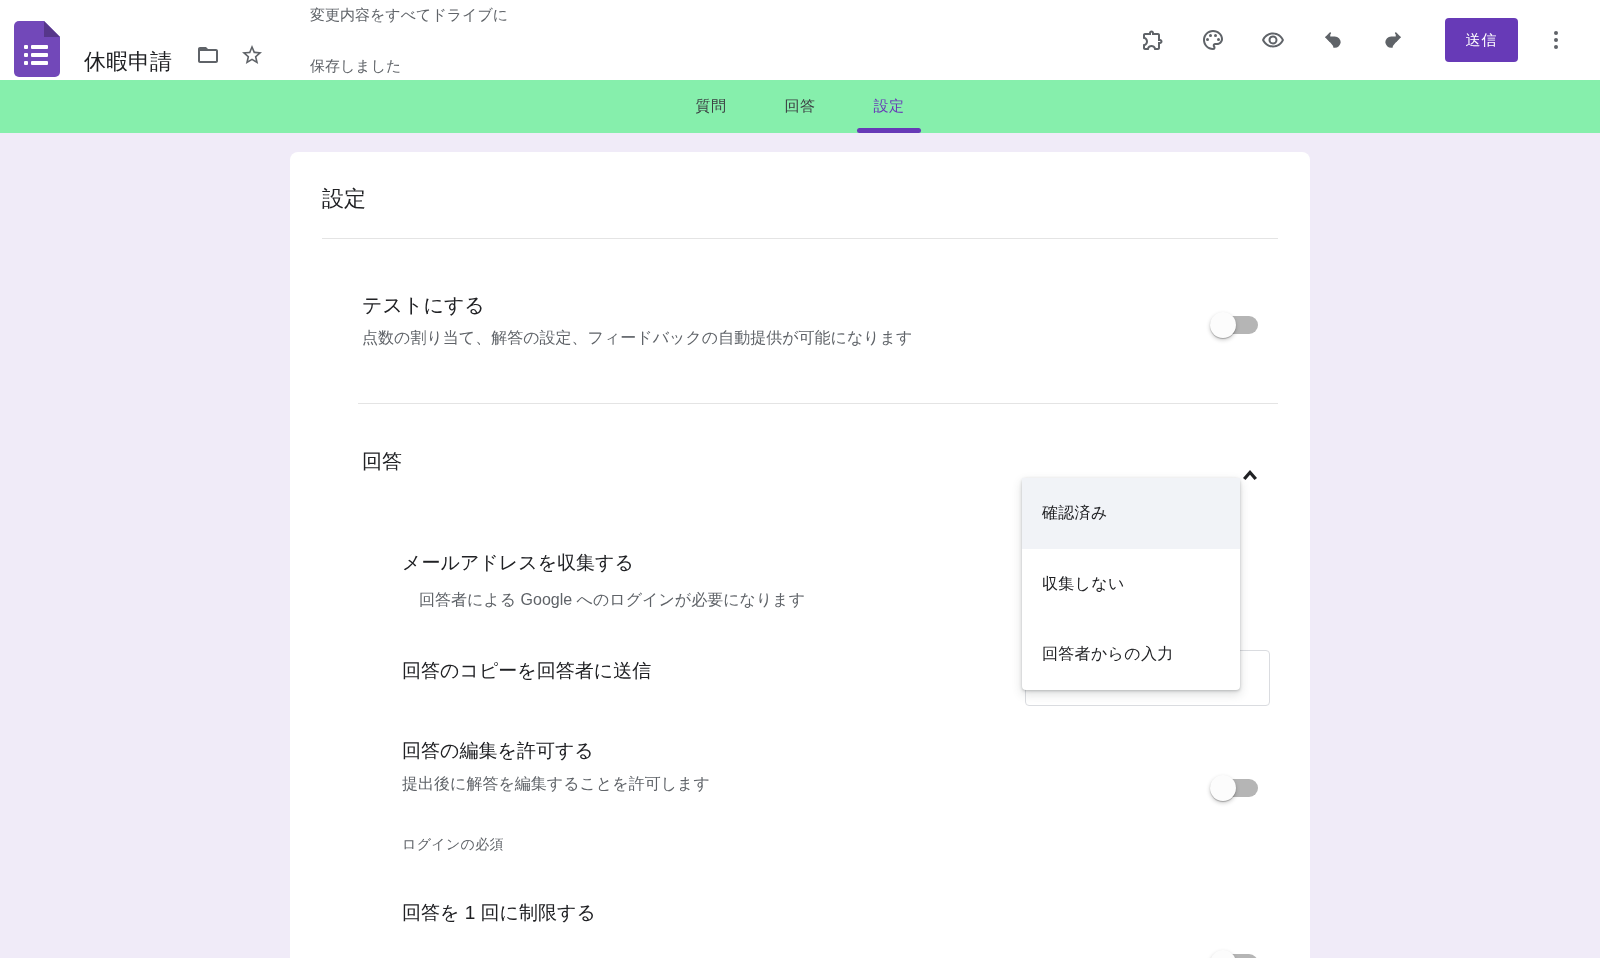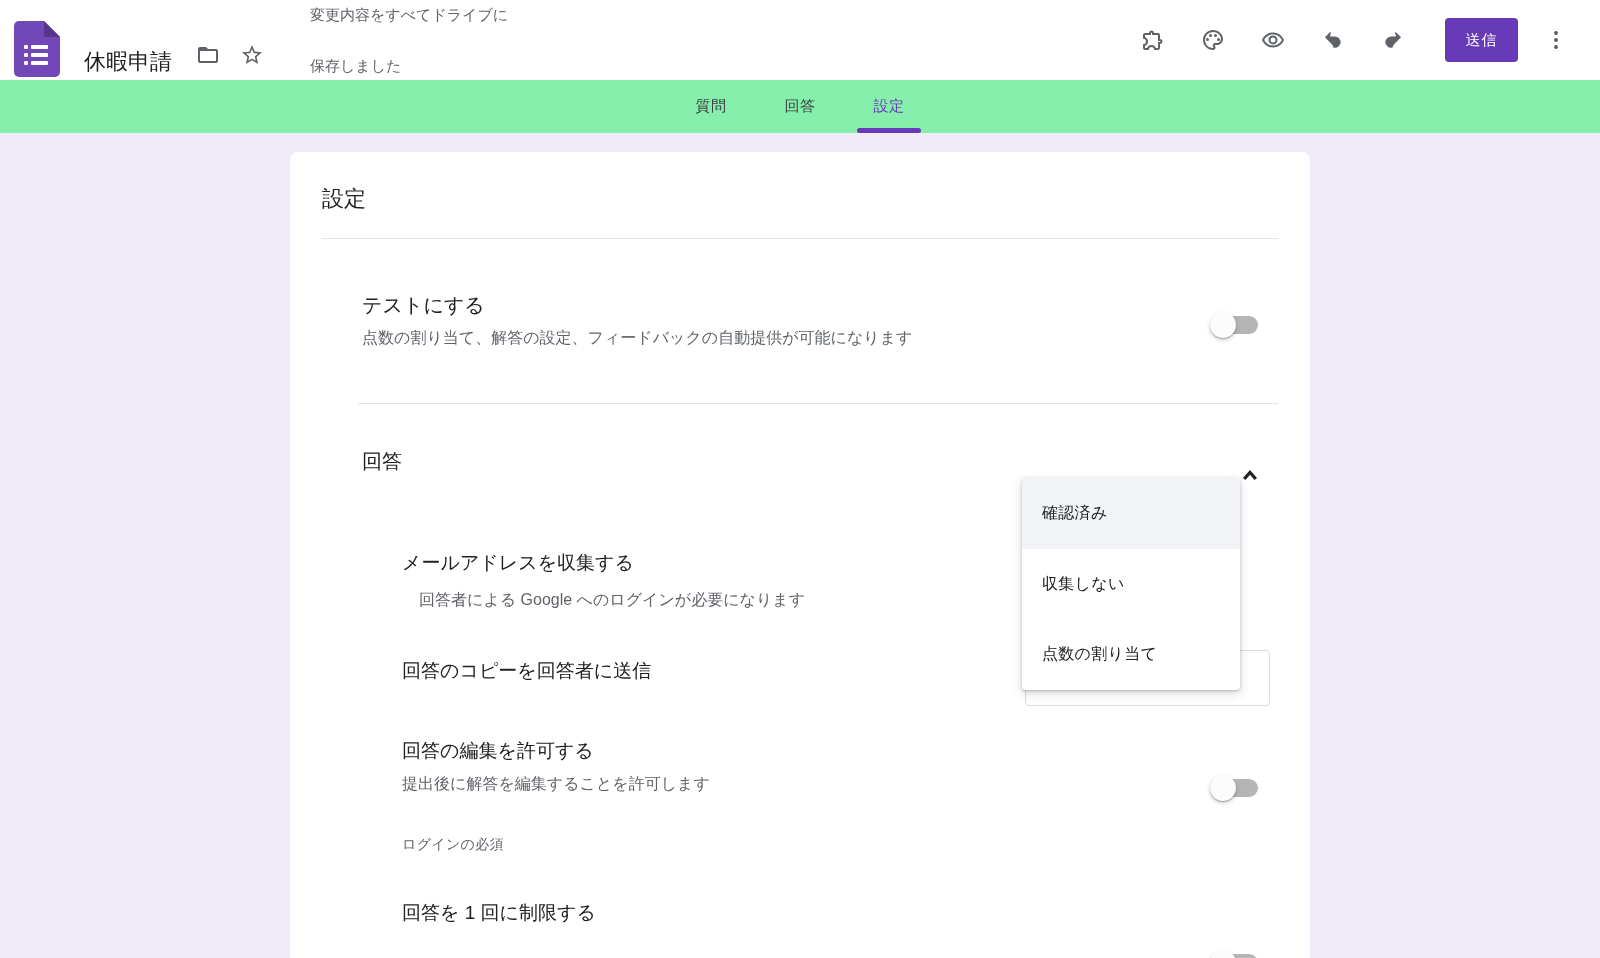--- a/index.html
+++ b/index.html
@@ -218,21 +218,21 @@
     <div class="sub-title abs" style="left:112px;top:398px;">メールアドレスを収集する</div>
     <div class="sub-desc abs" style="left:129px;top:438px;">回答者による Google へのログインが必要になります</div>
 
     <div class="sub-title abs" style="left:112px;top:506px;">回答のコピーを回答者に送信</div>
 
     <div class="select-box abs"></div>
 
     <div class="menu abs">
       <div class="menu-item selected">確認済み</div>
       <div class="menu-item">収集しない</div>
-      <div class="menu-item">点数の割り当て</div>
+      <div class="menu-item">回答者からの入力</div>
     </div>
 
     <div class="sub-title abs" style="left:112px;top:586px;">回答の編集を許可する</div>
     <div class="sub-desc abs" style="left:112px;top:622px;">提出後に解答を編集することを許可します</div>
     <div class="toggle abs" style="left:920px;top:597px;">
       <span class="track"></span>
       <span class="knob"></span>
     </div>
 
     <div class="mini-label abs" style="left:112px;top:684px;">ログインの必須</div>

